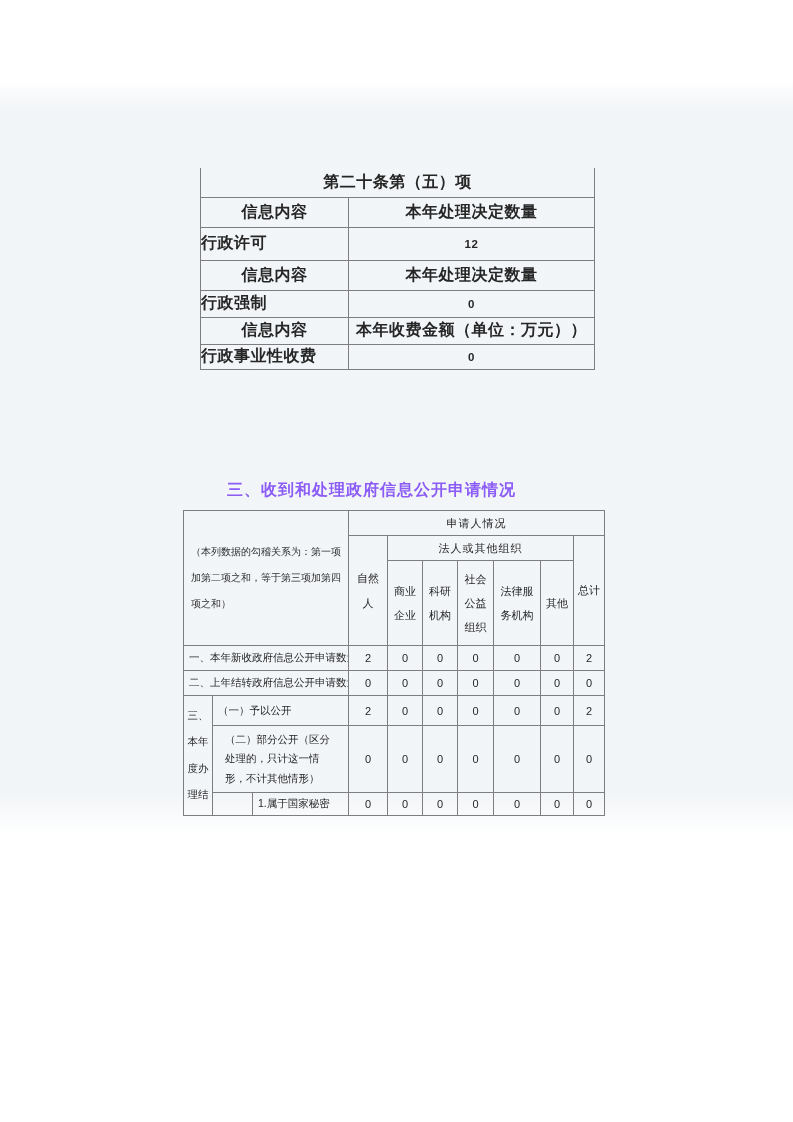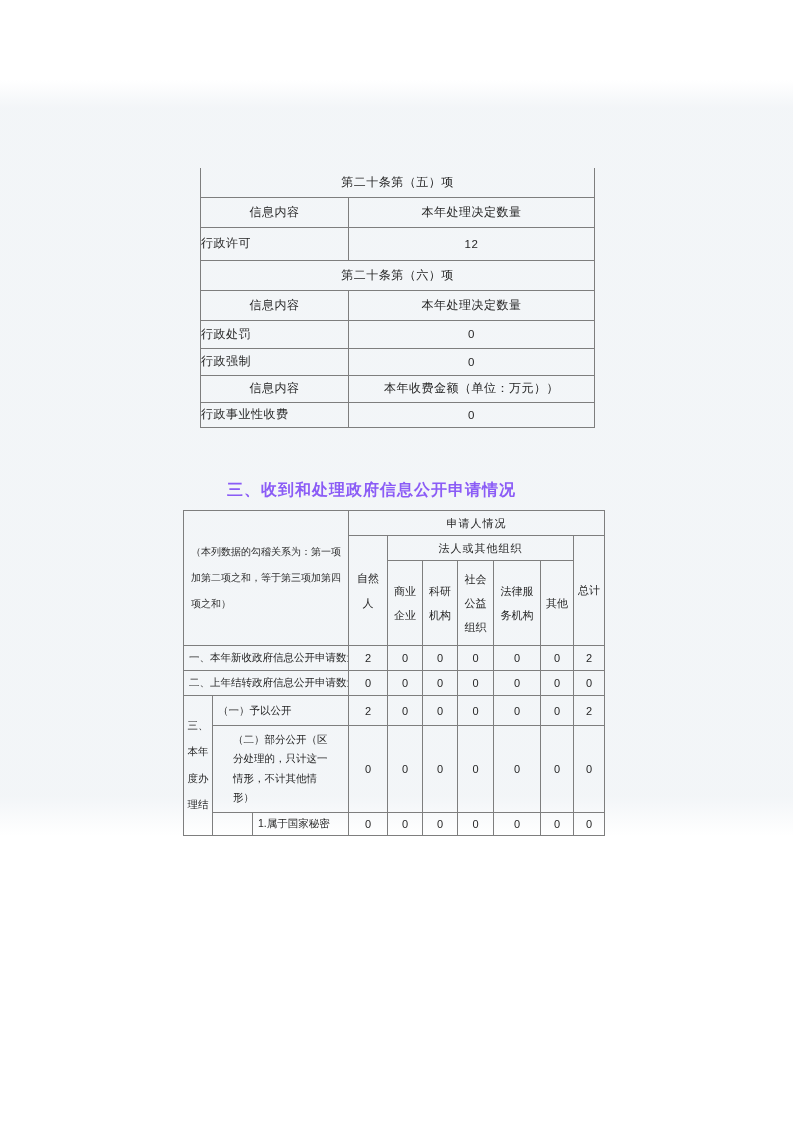--- a/index.html
+++ b/index.html
@@ -12,45 +12,45 @@
     background:linear-gradient(180deg,rgba(214,223,231,0) 0,rgba(214,223,231,.30) 28px,
       rgba(214,223,231,.30) calc(100% - 40px),rgba(214,223,231,0) 100%);
     pointer-events:none;
   }
   table{border-collapse:collapse;table-layout:fixed;}
   td{border:1px solid #7e7e7e;box-sizing:border-box;vertical-align:middle;
      overflow:hidden;padding:0;}
   .c{text-align:center;}
   
   .t1{position:absolute;left:200px;top:168px;width:394px;}
-  .t1 td{font-size:12px;font-weight:400;color:#262626;letter-spacing:.5px;}
+  .t1 td{font-size:16px;font-weight:700;color:#262626;letter-spacing:.5px;}
   .t1 tr.no-top td{border-top:none;}
   .t1 .lbl{text-align:left;}
-  .t1 .val{font-weight:400;font-size:11.5px;}
+  .t1 .val{font-weight:700;font-size:11.5px;}
   .t1 .h29{height:29px;} .t1 .h30{height:30px;} .t1 .h33{height:33px;}
   .t1 .h28{height:28px;} .t1 .h27{height:27px;margin-left:44px;} .t1 .h25{height:25px;margin-top:32px;}
   
   .heading{
     position:absolute;left:227px;top:480px;font-size:16px;font-weight:700;
     color:#8b5cf6;letter-spacing:1px;white-space:nowrap;
   }
   
   .t2{position:absolute;left:183px;top:510px;width:421px;}
   .t2 td{font-size:11px;color:#262626;}
   .t2 .hr1{height:25px;} .t2 .hr2{height:25px;} .t2 .hr3{height:85px;}
   .t2 .br1{height:25px;} .t2 .br2{height:25px;} .t2 .br3{height:30px;}
   .t2 .br4{height:54px;} .t2 .br5{height:23px;}
   .t2 .note{
     font-size:10px;text-align:left;padding:10px 7px;line-height:2.6;
     word-break:break-all;color:#2e2e2e;
   }
   .t2 .ghead{font-size:11px;letter-spacing:1px;font-family:Liberation Mono, monospace;}
   .t2 .sub div{line-height:2.2;}
   .t2 .lbl{text-align:left;padding-left:5px;font-size:10.5px;white-space:nowrap;letter-spacing:0;}
-  .t2 .lbl.wrap{white-space:normal;word-break:break-all;line-height:1.85;padding:4px 20px;}
+  .t2 .lbl.wrap{white-space:normal;word-break:break-all;line-height:1.85;padding:4px 12px;}
   .t2 .val{font-size:11px;text-align:center;font-weight:400;}
   .t2 .vgrp{padding:7px 0;}
   .t2 .vgrp-inner{display:flex;flex-direction:column;justify-content:space-between;
     align-items:center;height:100%;min-height:93px;font-size:10.5px;}
 </style>
 </head>
 <body>
 
 <div class="scan-tint"></div>
 
@@ -67,29 +67,22 @@
   <tr class="h30">
     <td class="c">信息内容</td>
     <td class="c">本年处理决定数量</td>
   </tr>
   <tr class="h33">
     <td class="lbl">行政许可</td>
     <td class="c val">12</td>
   </tr>
 
   <tr class="h30">
-    <td colspan="2" class="c">第二十条第（六）项</td>
-  </tr>
-  <tr class="h30">
     <td class="c">信息内容</td>
     <td class="c">本年处理决定数量</td>
-  </tr>
-  <tr class="h28">
-    <td class="lbl">行政处罚</td>
-    <td class="c val">0</td>
   </tr>
   <tr class="h27">
     <td class="lbl">行政强制</td>
     <td class="c val">0</td>
   </tr>
 
   <tr class="h27">
     <td class="c">信息内容</td>
     <td class="c">本年收费金额（单位：万元））</td>
   </tr>

